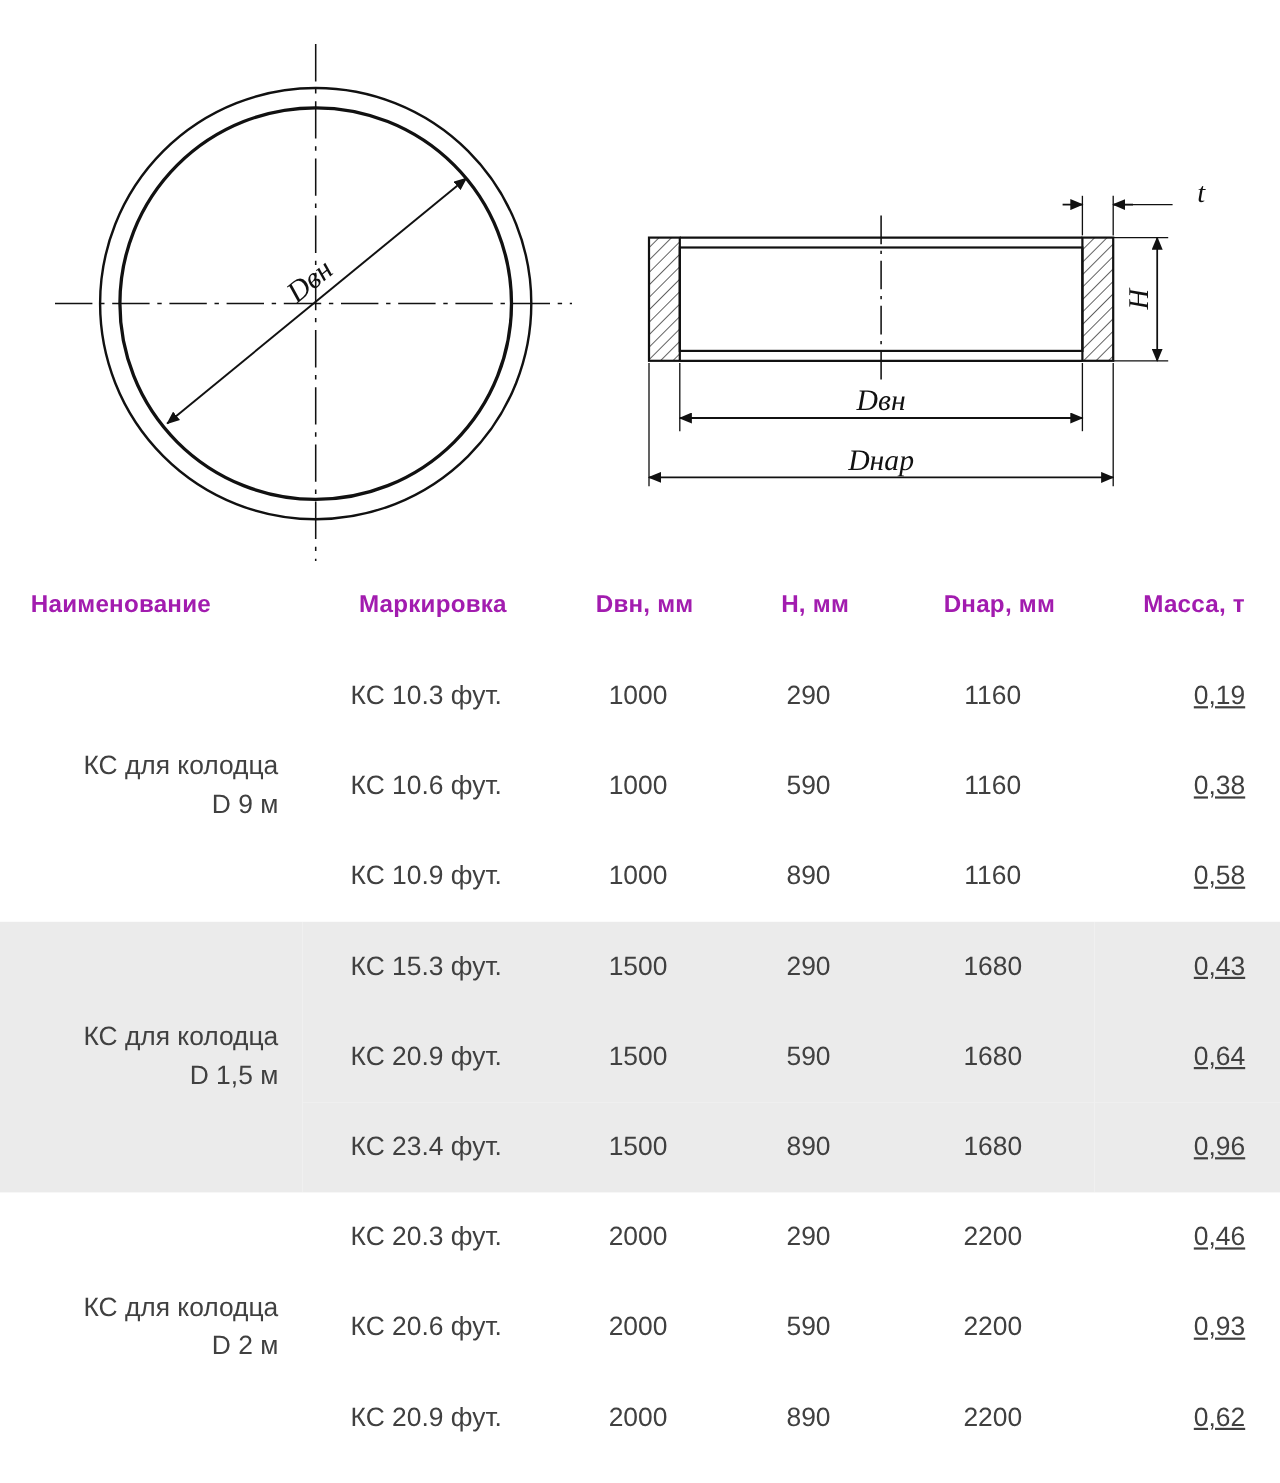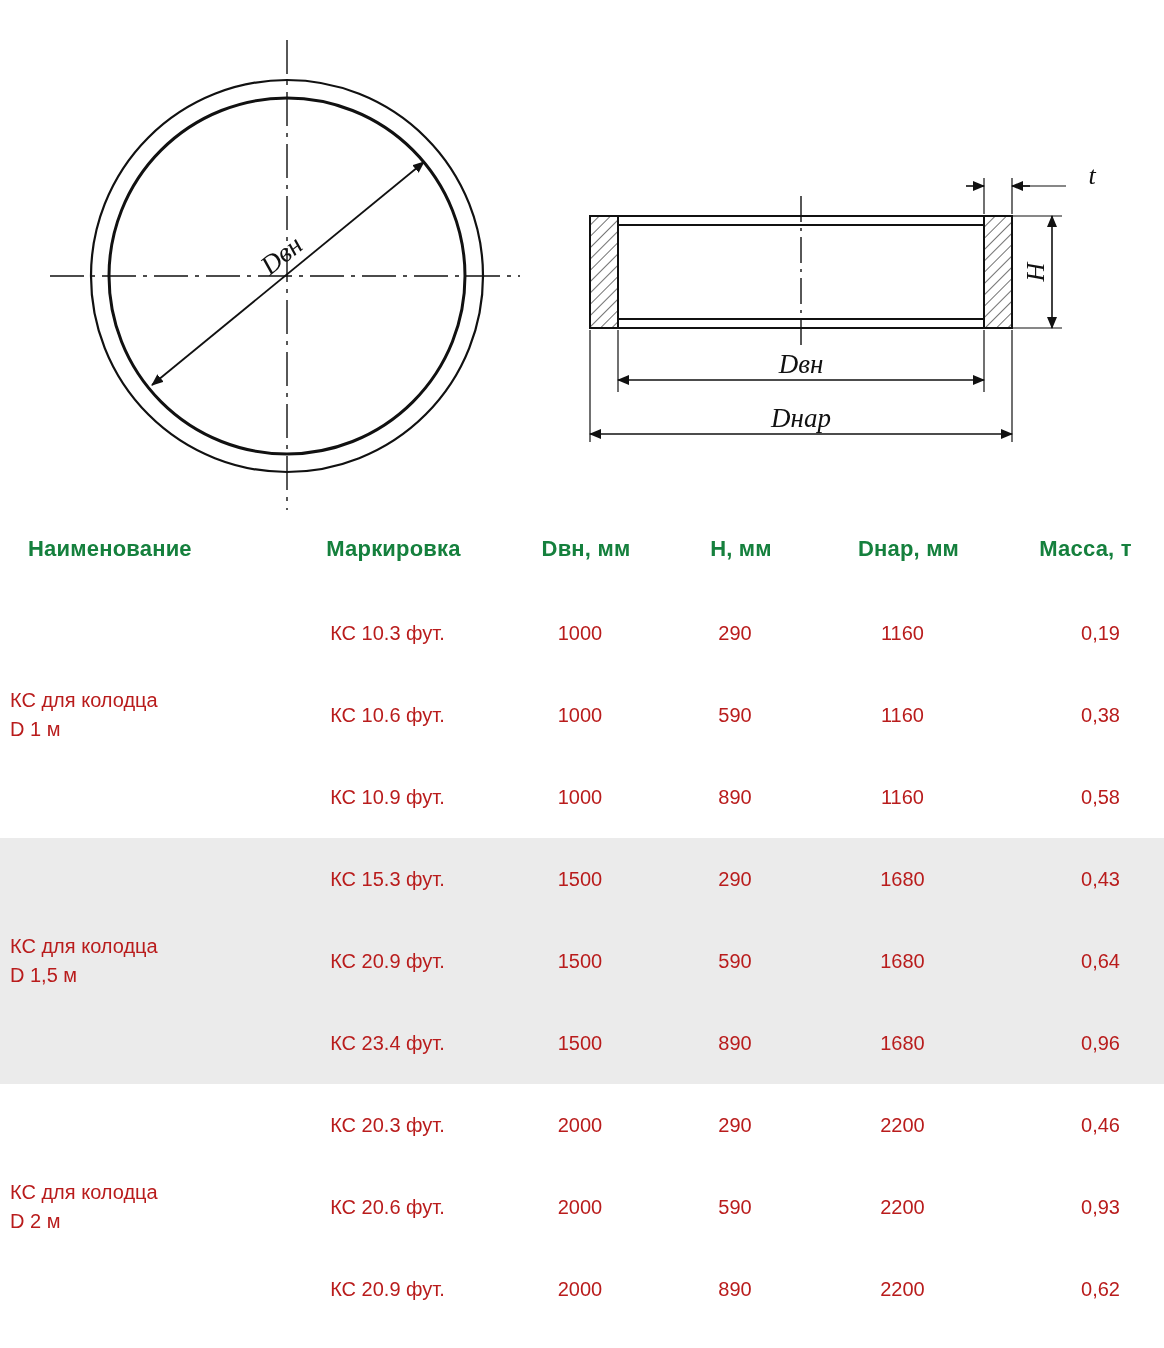--- a/index.html
+++ b/index.html
@@ -44,46 +44,47 @@
   .spec-table col.c-name    { width: 275px; }
   .spec-table col.c-mark    { width: 225px; }
   .spec-table col.c-dvn     { width: 160px; }
   .spec-table col.c-h       { width: 150px; }
   .spec-table col.c-dnar    { width: 185px; }
   .spec-table col.c-mass    { width: 169px; }
 
   .spec-table thead th {
     font-size: 22px;
     font-weight: 700;
-    color: #15803d;
+    color: #a21caf;
     padding: 24px 0 30px 12px;
     text-align: center;
     vertical-align: middle;
     letter-spacing: 0.2px;
   }
   .spec-table thead th.name-head {
     text-align: left;
     padding-left: 28px;
   }
   .spec-table tbody td {
-    font-size: 20px;
-    color: #b91c1c;
+    font-size: 24px;
+    color: #404040;
     text-align: center;
     vertical-align: middle;
     padding: 20px 0;
     height: 42px;
   }
   .spec-table tbody td.name-cell {
-    text-align: left;
+    text-align: right;
     line-height: 1.45;
-    padding: 0 10px;
+    padding: 0 22px;
   }
   .spec-table tbody td.mass-cell {
     text-align: right;
-    padding-right: 44px;
+    padding-right: 32px;
+    text-decoration: underline;
   }
   .spec-table tbody tr.alt td {
     background: #ebebeb;
   }
 </style>
 </head>
 <body>
 
 <div class="page">
 
@@ -168,21 +169,21 @@
         <th>H, мм</th>
         <th>Dнар, мм</th>
         <th>Масса, т</th>
       </tr>
     </thead>
     <tbody>
 
       <tr>
         <td class="name-cell" rowspan="3">
           <span>КС для колодца</span><br>
-          <span>D 1 м</span>
+          <span>D 9 м</span>
         </td>
         <td>КС 10.3 фут.</td>
         <td>1000</td>
         <td>290</td>
         <td>1160</td>
         <td class="mass-cell">0,19</td>
       </tr>
       <tr>
         <td>КС 10.6 фут.</td>
         <td>1000</td>

